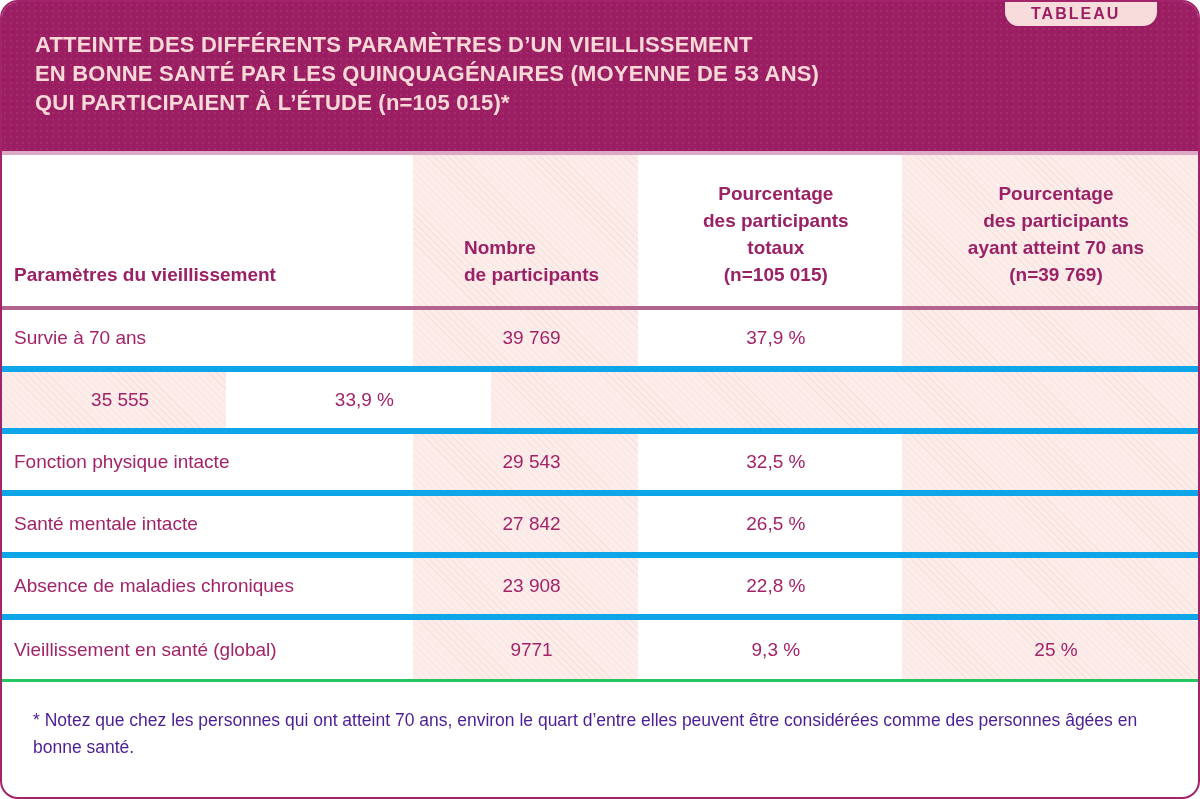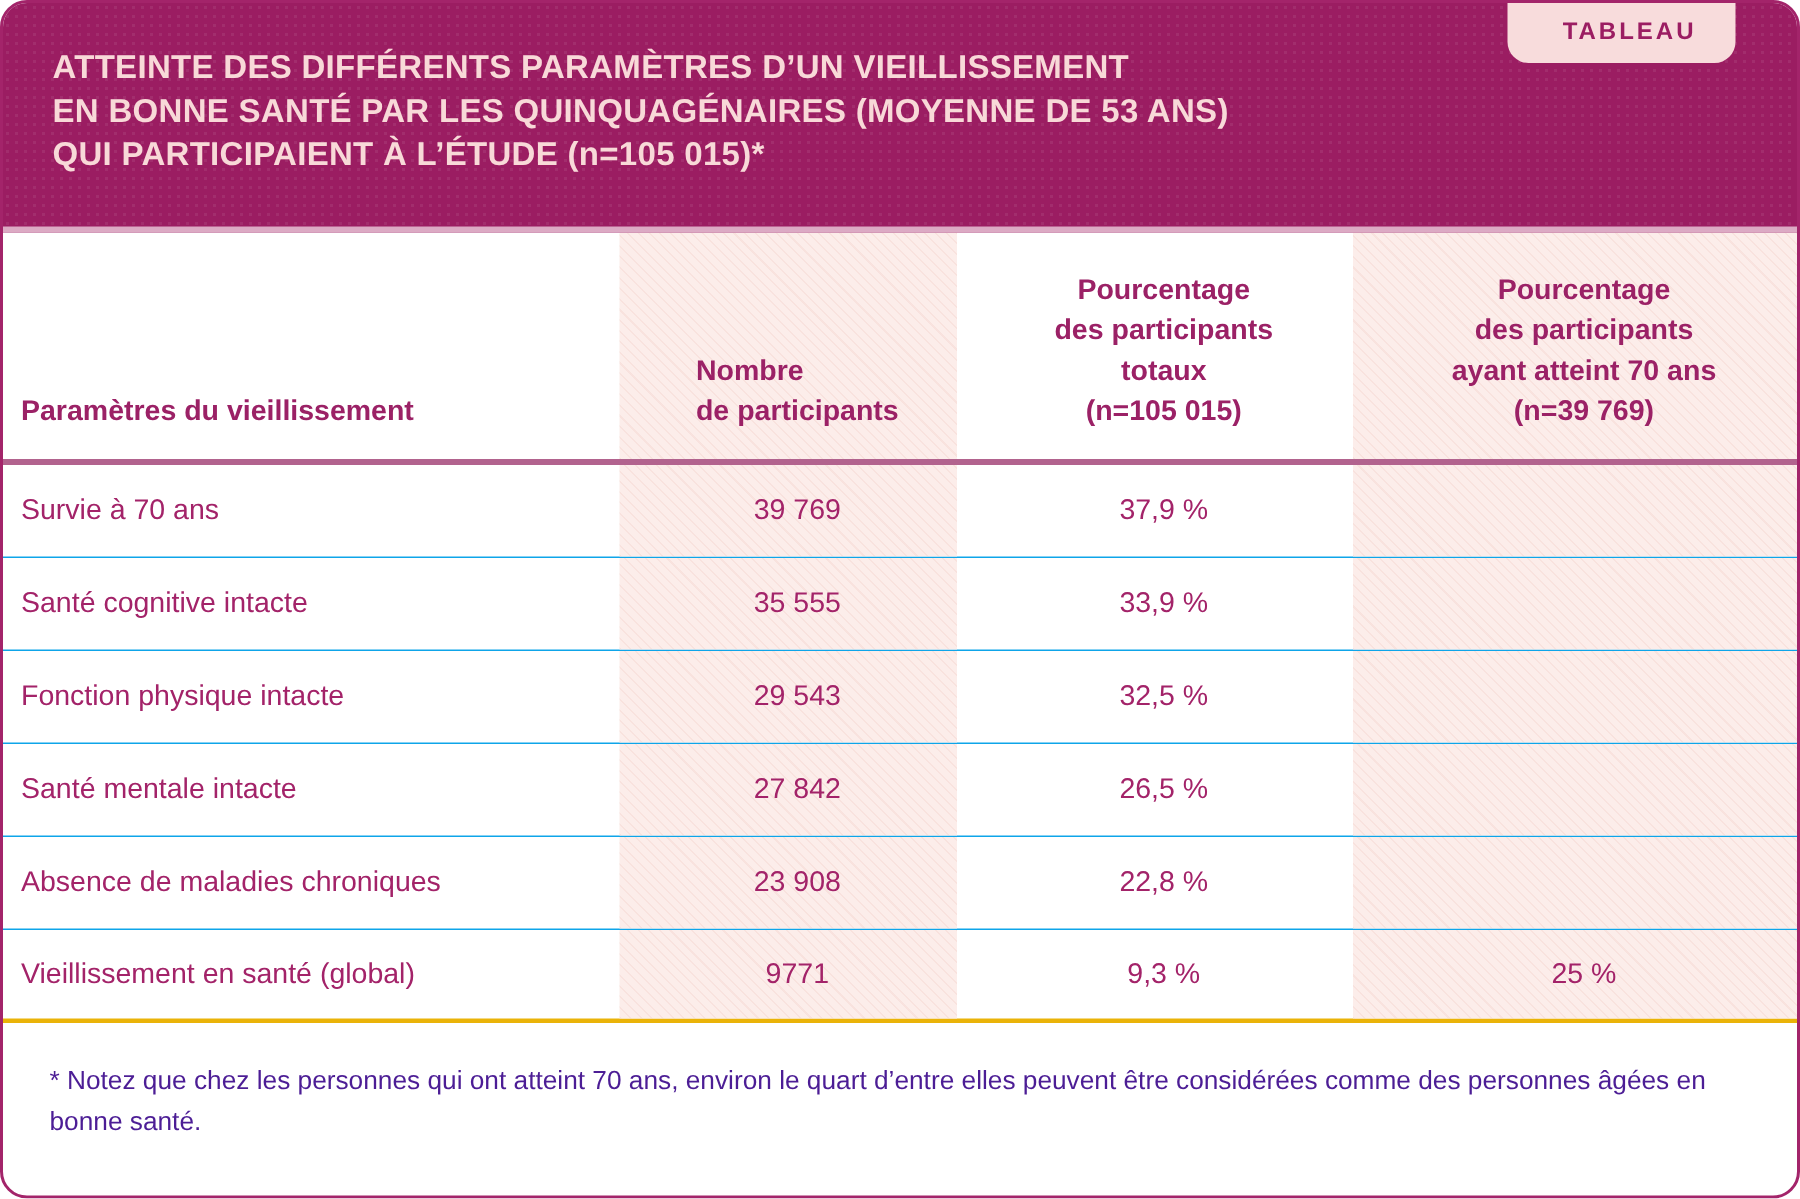--- a/index.html
+++ b/index.html
@@ -29,25 +29,25 @@
     font-size:22px;
     font-weight:bold;
     letter-spacing:0.2px;
     line-height:29px;
     color:#f8d9d8;
     white-space:pre-line;
   }
   .badge {
     position:absolute;
     top:0; right:41px;
-    min-width:152px; height:40px;
+    min-width:152px; height:24px;
     padding:0 26px;
     background:#f8dcdc;
     border-radius:0 0 14px 14px;
-    display:flex; align-items:center; justify-content:flex-end;
+    display:flex; align-items:center; justify-content:flex-start;
     color:#9b1d62;
     font-weight:bold;
     font-size:16px;
     letter-spacing:2px;
   }
 
   
   .tbl { width:100%; }
   .row { display:flex; width:100%; }
   .cell { display:flex; align-items:center; font-size:19px; color:#a32369;padding-left:12px; }
@@ -65,22 +65,22 @@
   .head-row .cell {
     align-items:flex-end;
     padding-bottom:18px;
     font-weight:bold;
     font-size:19px;
     line-height:27px;
     color:#9b2166;
     white-space:pre-line;
   }
 
-  .body-row { height:62px; border-bottom:1px solid #0ea5e9; }
-  .body-row.last { border-bottom:3px solid #eab308; }
+  .body-row { height:62px; border-bottom:6px solid #0ea5e9; }
+  .body-row.last { border-bottom:3px solid #22c55e; }
 
   
   .footnote {
     padding:25px 40px 0 31px;
     font-size:17.5px;
     line-height:27px;
     color:#4c1d95;
   }
 </style>
 </head>
@@ -114,21 +114,20 @@
     </div>
 
     <div class="row body-row">
       <div class="cell c1">Survie à 70 ans</div>
       <div class="cell c2 pink">39 769</div>
       <div class="cell c3">37,9 %</div>
       <div class="cell c4 pink"></div>
     </div>
 
     <div class="row body-row">
-      <div class="cell c1">Santé cognitive intacte</div>
       <div class="cell c2 pink">35 555</div>
       <div class="cell c3">33,9 %</div>
       <div class="cell c4 pink"></div>
     </div>
 
     <div class="row body-row">
       <div class="cell c1">Fonction physique intacte</div>
       <div class="cell c2 pink">29 543</div>
       <div class="cell c3">32,5 %</div>
       <div class="cell c4 pink"></div>

